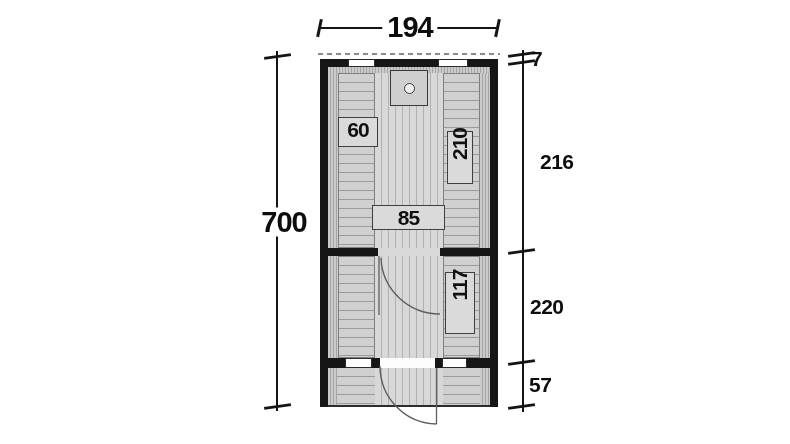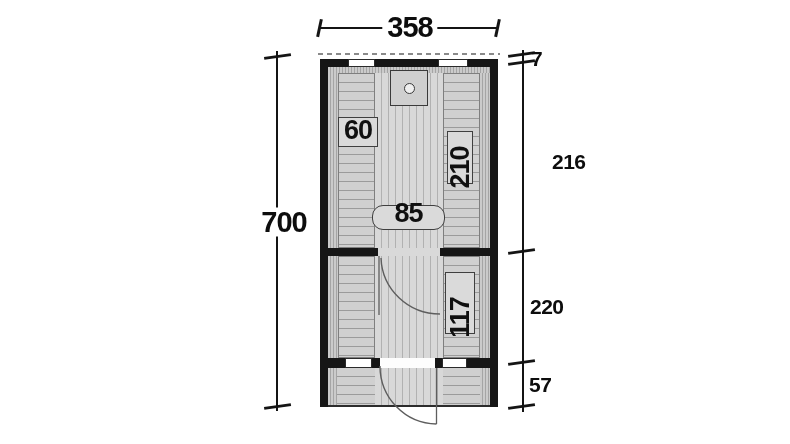--- a/index.html
+++ b/index.html
@@ -18,22 +18,22 @@
   .lining{position:absolute;background:#cbcbcb;
           background-image:repeating-linear-gradient(to right,rgba(0,0,0,0) 0 2px,#a5a5a5 2px 3px);}
   .edge{position:absolute;background:#2c2c2c;}
   .roofline{position:absolute;height:2px;
             background:repeating-linear-gradient(to right,#8a8a8a 0 5px,rgba(0,0,0,0) 5px 9px);}
   
   .stove{position:absolute;background:#cfcfcf;border:1.5px solid #3a3a3a;box-sizing:border-box;}
   .stove-dot{position:absolute;width:11px;height:11px;border-radius:50%;
              background:#efefef;border:1.5px solid #3a3a3a;box-sizing:border-box;}
   .tag{position:absolute;background:#dadada;border:1.5px solid #3f3f3f;box-sizing:border-box;
-       display:flex;align-items:flex-end;justify-content:center;
-       font-size:27px;font-weight:bold;color:#101010;letter-spacing:-1px;}
+       display:flex;align-items:flex-start;justify-content:center;
+       font-size:21px;font-weight:bold;color:#101010;letter-spacing:-1px;}
   .tag.rot span{transform:rotate(-90deg);white-space:nowrap;}
   
   .dimline-h{position:absolute;background:#141414;height:2px;}
   .dimline-v{position:absolute;background:#141414;width:2px;}
   .tick-h{position:absolute;background:#141414;height:2.5px;width:27px;transform:rotate(-8deg);}
   .tick-v{position:absolute;background:#141414;width:2.5px;height:18px;transform:rotate(12deg);}
   .dim-lg{position:absolute;transform:translate(-50%,-50%);background:#ffffff;padding:0 5px;
           font-size:29px;font-weight:bold;color:#0d0d0d;letter-spacing:-1px;line-height:1;}
   .dim-sm{position:absolute;transform:translateY(-50%);
           font-size:21px;font-weight:bold;color:#0d0d0d;letter-spacing:-0.5px;line-height:1;}
@@ -87,48 +87,48 @@
   <div class="stove" style="left:390px;top:70px;width:38px;height:36px;">
     <div class="stove-dot" style="left:13px;top:12px;"></div>
   </div>
 
   <div class="tag" style="left:338px;top:117px;width:40px;height:30px;">
     <span>60</span>
   </div>
   <div class="tag rot" style="left:447px;top:131px;width:26px;height:53px;">
     <span>210</span>
   </div>
-  <div class="tag" style="left:372px;top:205px;width:73px;height:25px;border-radius:11px;">
+  <div class="tag" style="left:372px;top:205px;width:73px;height:25px;">
     <span>85</span>
   </div>
   <div class="tag rot" style="left:445px;top:272px;width:30px;height:62px;">
     <span>117</span>
   </div>
 
   <svg class="overlay" width="790" height="444" viewBox="0 0 790 444">
     <line x1="379" y1="256" x2="379" y2="315" stroke="#5e5e5e" stroke-width="1.3"></line>
     <path d="M 381 258 A 59 58 0 0 0 440 314" fill="none" stroke="#5e5e5e" stroke-width="1.4"></path>
     <line x1="436.5" y1="368" x2="436.5" y2="424" stroke="#5e5e5e" stroke-width="1.3"></line>
     <path d="M 380 366 A 57 58 0 0 0 436.5 424" fill="none" stroke="#5e5e5e" stroke-width="1.4"></path>
   </svg>
 
   <div class="dimline-h" style="left:320px;top:27px;width:178px;"></div>
   <div class="tick-v" style="left:318px;top:19px;"></div>
   <div class="tick-v" style="left:496px;top:19px;"></div>
-  <div class="dim-lg" style="left:410px;top:27px;">358</div>
+  <div class="dim-lg" style="left:410px;top:27px;">194</div>
 
   <div class="dimline-v" style="left:276px;top:51px;height:360px;"></div>
   <div class="tick-h" style="left:264px;top:55px;"></div>
   <div class="tick-h" style="left:264px;top:405px;"></div>
   <div class="dim-lg" style="left:284px;top:222px;">700</div>
 
   <div class="dimline-v" style="left:522px;top:50px;height:362px;"></div>
   <div class="tick-h" style="left:508px;top:53px;"></div>
   <div class="tick-h" style="left:508px;top:61px;"></div>
   <div class="tick-h" style="left:508px;top:250px;"></div>
   <div class="tick-h" style="left:508px;top:361px;"></div>
   <div class="tick-h" style="left:508px;top:405px;"></div>
   <div class="dim-sm" style="left:531px;top:58px;">7</div>
-  <div class="dim-sm" style="left:552px;top:161px;text-align:center;">216</div>
+  <div class="dim-sm" style="left:540px;top:161px;text-align:center;">216</div>
   <div class="dim-sm" style="left:530px;top:306px;">220</div>
   <div class="dim-sm" style="left:529px;top:384px;">57</div>
 
 </div>
 
 </body></html>

